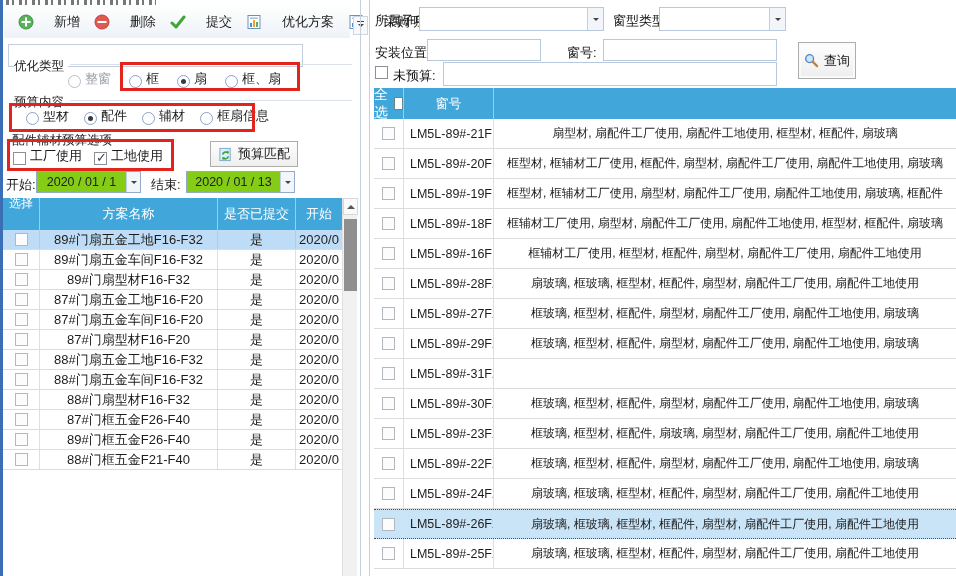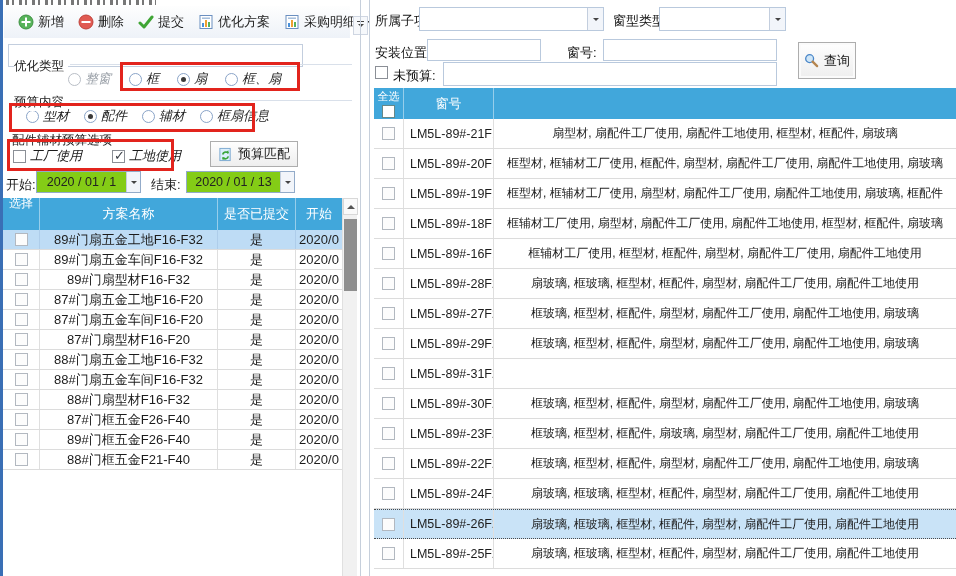--- a/index.html
+++ b/index.html
@@ -11,46 +11,46 @@
   .edge-strip { position:absolute; left:0; top:0; width:3px; height:576px; background:#3a6fb5; }
   .clipped-caption { position:absolute; left:6px; top:0; width:150px; height:5px;
     background:repeating-linear-gradient(90deg,#4a4a4a 0 3px,transparent 3px 6px,#4a4a4a 6px 8px,transparent 8px 13px);
     opacity:.75; }
 
   
   .toolbar { position:absolute; left:4px; top:6px; width:346px; height:32px; display:flex; align-items:center;
     background:linear-gradient(#fefefe,#eef2f8); }
   .grip { width:4px; height:22px; margin:0 6px 0 2px;
     background:repeating-linear-gradient(180deg,#aebad0 0 2px,transparent 2px 4px); }
-  .tbtn { display:flex; align-items:center; gap:4px; padding:3px 7px 3px 5px; border:1px solid transparent;
+  .tbtn { display:flex; align-items:center; gap:20px; padding:3px 7px 3px 5px; border:1px solid transparent;
     border-radius:2px; cursor:default; white-space:nowrap; font-size:13px; }
   .tbtn svg { display:block; }
   .caret { width:0; height:0; border:4px solid transparent; border-top-color:#333; margin:5px 0 0 2px; }
   .toolbar-more { position:absolute; left:353px; top:16px; width:15px; height:19px; border:1px solid #cfd6e2;
     background:#f6f8fb; display:flex; flex-direction:column; align-items:center; justify-content:center; gap:1px; }
   .toolbar-more .bar { width:7px; height:1px; background:#444; }
   .toolbar-more .tri { width:0; height:0; border:3.5px solid transparent; border-top-color:#444; margin-top:1px; }
 
   
   .search-input { position:absolute; left:8px; top:44px; width:295px; height:23px; border:1px solid #c3cede; background:#fff; }
   .grp-label { position:absolute; font-size:12.5px; color:#222; background:#fff; padding-right:4px; z-index:2; }
   .grp-line { position:absolute; height:1px; background:#d9e0ea; }
 
-  .opt { display:flex; align-items:center; gap:4px; white-space:nowrap; cursor:default;font-style:italic; }
+  .opt { display:flex; align-items:flex-end; gap:4px; white-space:nowrap; cursor:default; }
   .radio { width:13px; height:13px; border:1px solid #8aa4c8; border-radius:50%; background:#fff; position:relative; flex:0 0 auto; }
   .opt.selected .radio::after { content:""; position:absolute; left:3px; top:3px; width:5px; height:5px; border-radius:50%; background:#3a3a3a; }
   .opt.disabled .radio { border-color:#b9bec6; }
   .opt.disabled span:last-child { color:#9aa0a8; }
   .checkbox { width:13px; height:13px; border:1px solid #8b8f96; background:#fff; position:relative; flex:0 0 auto; }
   .opt.checked .checkbox::after { content:"✓"; position:absolute; left:1px; top:-3px; font-size:13px; font-weight:bold; color:#3a3f46; }
 
   .radio-row { position:absolute; display:flex; align-items:center; font-size:13px; }
   #optimize-type-row { left:68px; top:70px; gap:18px; }
   #budget-content-row { left:26px; top:107px; gap:15px; }
-  #acc-usage-row { left:13px; top:147px; gap:30px; font-size:13px; }
+  #acc-usage-row { left:13px; top:147px; gap:12px; font-size:13px; }
 
   .ann-rect { position:absolute; border:3px solid #e2241d; pointer-events:none; z-index:5; }
 
   .btn { display:flex; align-items:center; justify-content:center; gap:5px; border:1px solid #adadad;
     background:linear-gradient(#fefefe,#eeeeee); font-size:13px; }
   #budget-match-btn { position:absolute; left:210px; top:141px; width:88px; height:26px; }
   #query-btn { position:absolute; left:798px; top:42px; width:58px; height:37px; box-shadow:inset 0 0 0 2px #fafafa; }
 
   .date-label { position:absolute; font-size:13px; }
   .date-combo { position:absolute; height:22px; border:1px solid #93abc9; background:#84cc16; display:flex; align-items:center; }
@@ -98,21 +98,21 @@
   #unbudgeted-cb { position:absolute; left:375px; top:66px; }
 
   
   #win-table { left:374px; top:88px; width:582px; height:488px; }
   #win-table .thead { height:31px; font-size:13px; }
   #win-table .trow { height:30px; font-size:12px; }
   #win-table .c1 { width:30px; flex:0 0 auto; }
   #win-table .c2 { width:90px; flex:0 0 auto; justify-content:flex-start; padding-left:6px; font-size:12.5px; }
   #win-table .th.c2 { justify-content:center; padding-left:0; font-size:13px; }
   #win-table .c3 { width:460px; flex:1; border-right:none; }
-  #win-table .th.c1 { flex-direction:column; gap:1px; font-size:11px; align-items:center; justify-content:center; }
+  #win-table .th.c1 { flex-direction:row; gap:1px; font-size:14px; align-items:center; justify-content:center; }
   #win-table .trow.highlighted { background:#c9e3f7; border-top:1px dotted #4a4a4a; border-bottom:1px dotted #4a4a4a; height:30px; }
 
   .icon16 { width:16px; height:16px; flex:0 0 auto; }
   .icon14 { width:15px; height:15px; flex:0 0 auto; }
 </style>
 </head>
 <body>
 
 <div class="screen">
 

